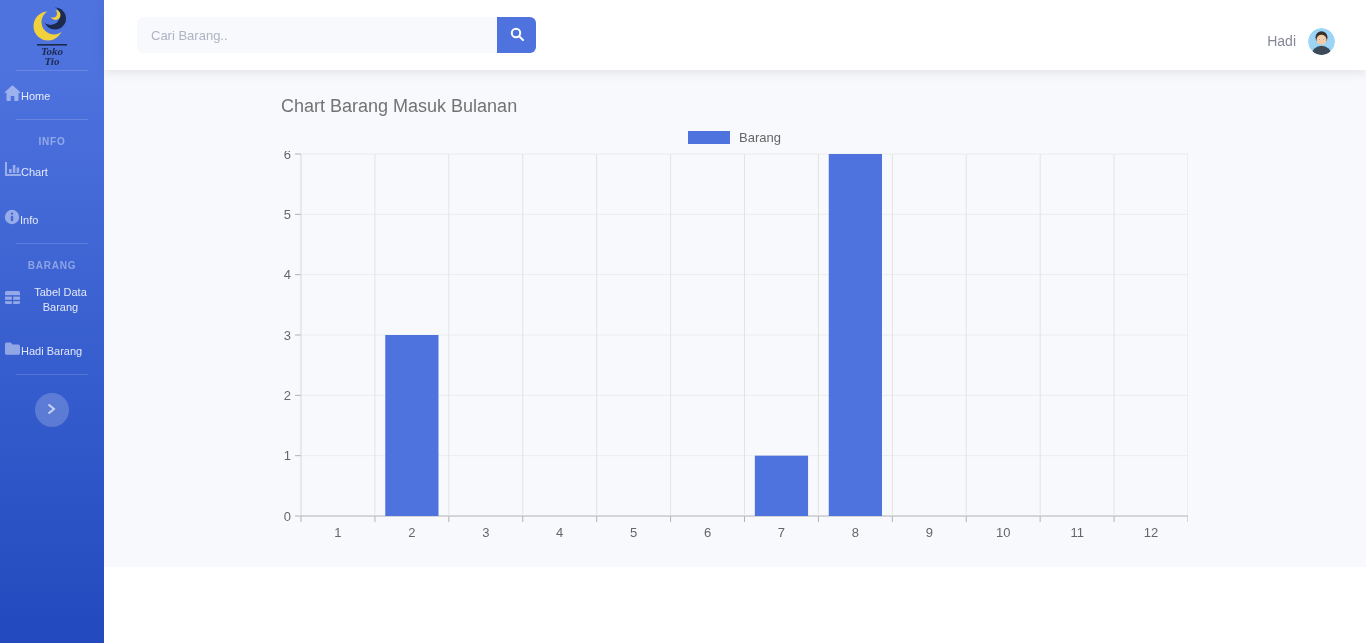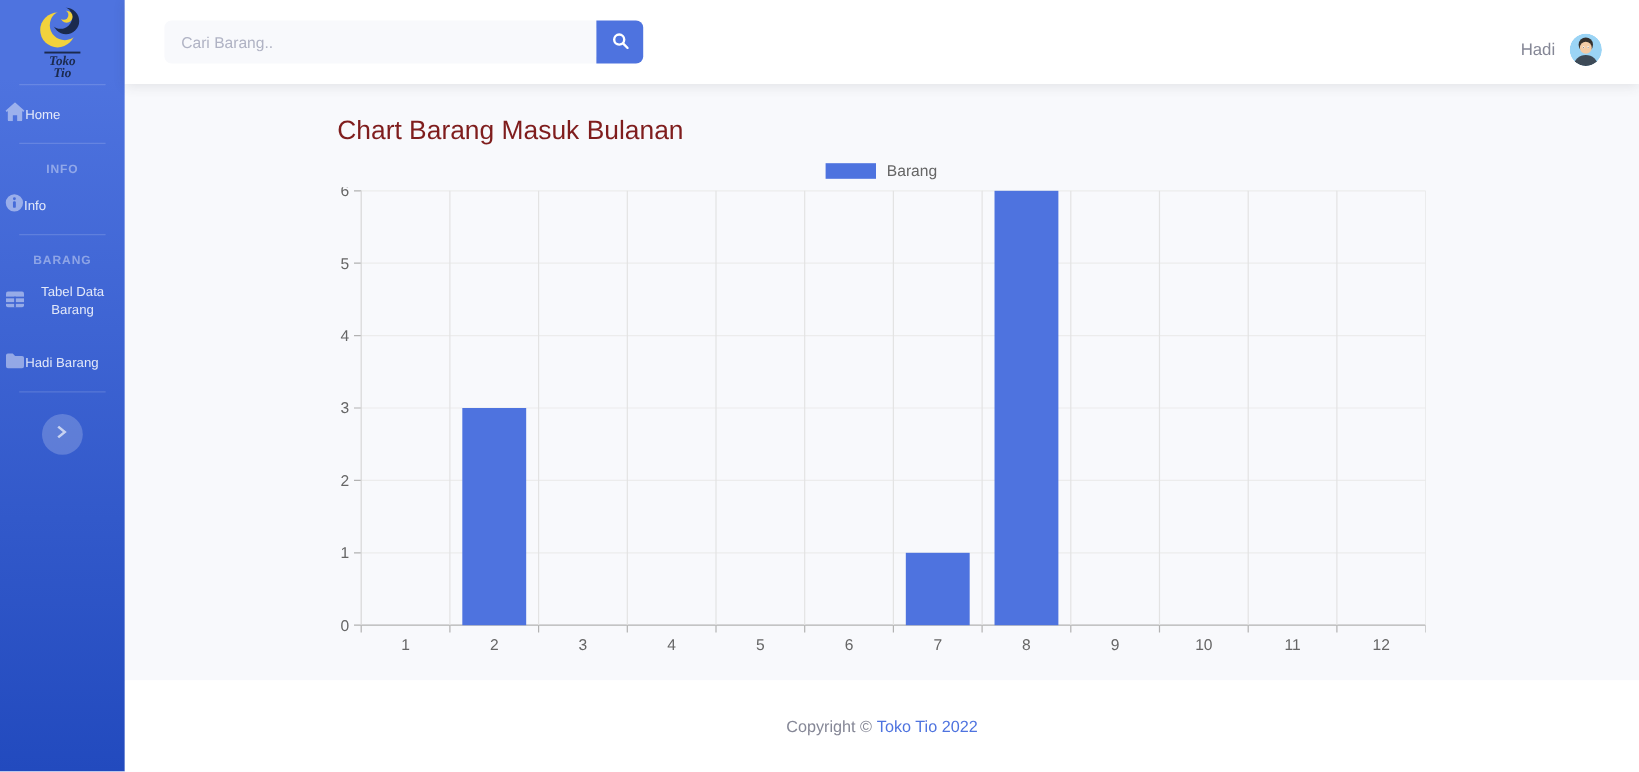--- a/index.html
+++ b/index.html
@@ -32,21 +32,21 @@
     outline:none; font-family:"Liberation Sans",sans-serif; }
   .search input::placeholder { color:#b0b3c4; }
   .search button { width:39px; background:#4e73df; border:none; cursor:pointer;
     border-radius:0 6px 6px 0; display:flex; align-items:center; justify-content:center; }
   .user { margin-left:auto; margin-right:31px; display:flex; align-items:center; cursor:pointer;margin-top:12px; }
   .user-name { color:#858796; font-size:14px; margin-right:12px; }
   .avatar { width:27px; height:27px; border-radius:50%; overflow:hidden; line-height:0; }
 
   .content { position:absolute; top:70px; left:0; right:0; height:497px; background:#f8f9fc; }
   .chart-wrap { position:absolute; left:177px; top:26px; width:907px; }
-  .chart-title { font-size:22px; font-weight:400; color:#7f1d1d; }
+  .chart-title { font-size:18px; font-weight:400; color:#737373; }
   .legend { display:flex; justify-content:center; align-items:center; margin-top:13px; }
   .legend-swatch { width:42px; height:13px; background:#4e73df; margin-right:9px; }
   .legend-label { font-size:13px; color:#666; }
   .chart-svg { display:block; margin-top:6px; }
 
   .footer { position:absolute; top:567px; left:0; right:0; bottom:0; background:#fff;
     display:flex; align-items:center; justify-content:center; font-size:13.5px; color:#858796; }
   .footer .copy { margin-right:4px; }
   .footer a { color:#4e73df; text-decoration:none; cursor:pointer; }
 </style>
@@ -86,20 +86,31 @@
     <span class="nicon">
       <svg width="17" height="16" viewBox="0 0 17 16" fill="rgba(255,255,255,.45)">
         <path d="M8.1.6c.25-.22.55-.22.8 0l7.5 6.6-1 1.1-.9-.8V15a1 1 0 0 1-1 1h-3.2v-5H6.7v5H3.5a1 1 0 0 1-1-1V7.5l-.9.8-1-1.1L8.1.6z"></path>
       </svg>
     </span>
     <span class="nlabel">Home</span>
   </div>
   <div class="sdivider"></div>
 
   <div class="nav-heading">INFO</div>
+  <div class="nav-item">
+    <span class="nicon">
+      <svg width="17" height="16" viewBox="0 0 17 16" fill="rgba(255,255,255,.45)">
+        <path d="M1 1h2v12h14v2H1V1z"></path>
+        <rect x="5" y="8" width="2.6" height="4"></rect>
+        <rect x="8.8" y="4" width="2.6" height="8"></rect>
+        <rect x="12.6" y="6.5" width="2.6" height="5.5"></rect>
+      </svg>
+    </span>
+    <span class="nlabel">Chart</span>
+  </div>
   <div class="nav-item">
     <span class="nicon">
       <svg width="16" height="16" viewBox="0 0 16 16">
         <defs>
             <mask id="mi">
               <rect width="16" height="16" fill="#fff"></rect>
           <circle cx="8" cy="4.6" r="1.2" fill="#000"></circle>
           <rect x="6.8" y="6.8" width="2.4" height="5.4" rx="1" fill="#000"></rect>
             </mask>
           </defs>
@@ -251,17 +262,13 @@
           <text x="722.2083333333334" y="386" text-anchor="middle" fill="#666" font-size="13" font-family="Liberation Sans, sans-serif">10</text>
           <text x="796.125" y="386" text-anchor="middle" fill="#666" font-size="13" font-family="Liberation Sans, sans-serif">11</text>
           <text x="870.0416666666667" y="386" text-anchor="middle" fill="#666" font-size="13" font-family="Liberation Sans, sans-serif">12</text>
           <rect x="104.265" y="184" width="53.22" height="181" fill="#4e73df"></rect>
           <rect x="473.84833333333336" y="304.6666666666667" width="53.22" height="60.333333333333314" fill="#4e73df"></rect>
           <rect x="547.765" y="3" width="53.22" height="362" fill="#4e73df"></rect>
         </svg>
     </div>
   </section>
 
-  <footer class="footer">
-    <span class="copy">Copyright ©</span>
-    <a>Toko Tio 2022</a>
-  </footer>
 </div>
 
 </body></html>

